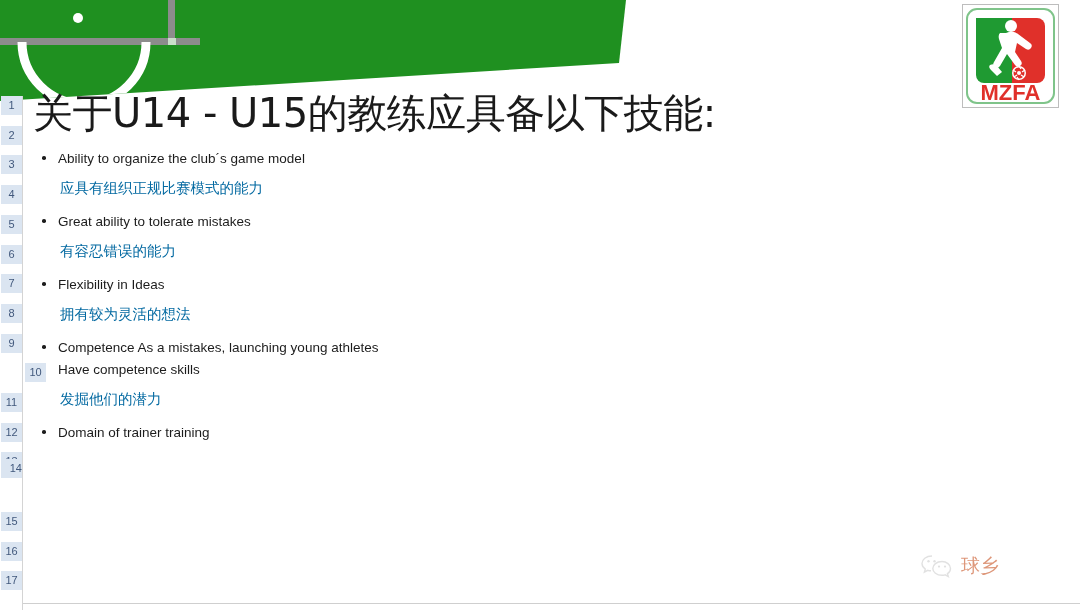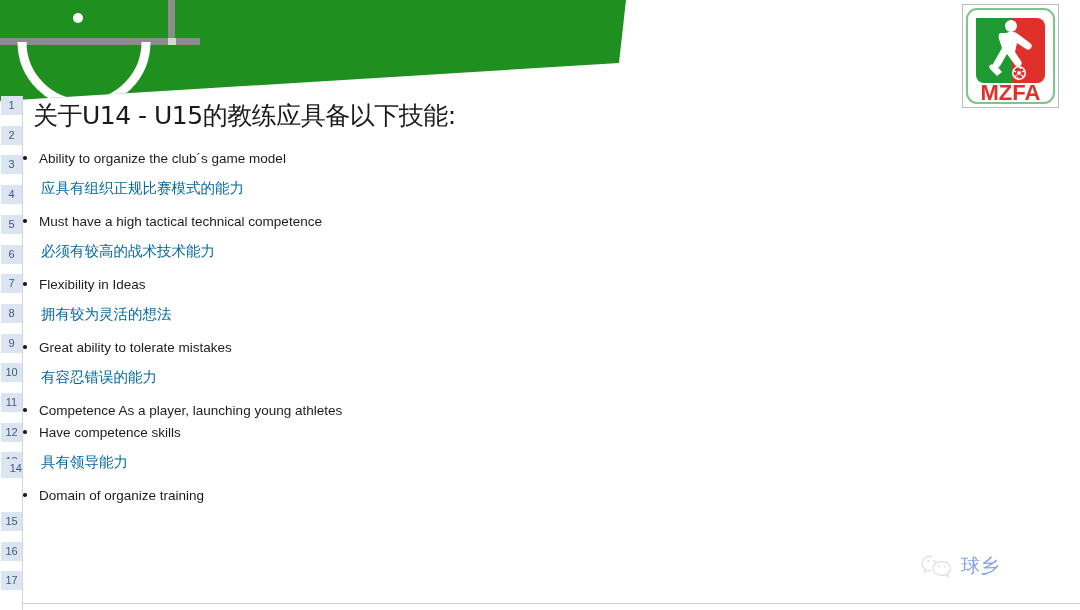--- a/index.html
+++ b/index.html
@@ -52,35 +52,35 @@
     position:absolute;
     left:22px; top:96px;
     width:1px; height:514px;
     background:#d4d4d4;
     z-index:5;
   }
 
   
   #slide-title {
     position:absolute;
-    left:33px; top:99px;
+    left:33px; top:86px;
     width:760px;
     font-family:"DejaVu Sans","Liberation Sans",sans-serif;
-    font-size:25px;
+    font-size:40px;
     font-weight:400;
     letter-spacing:-0.5px;
     color:#1a1a1a;
     white-space:nowrap;
     z-index:4;
   }
 
   
   #bullets {
     position:absolute;
-    left:20px; top:148px;
+    left:39px; top:148px;
     width:900px;
     z-index:4;
   }
   .bullet-group { position:relative; }
   .bullet-en {
     position:relative;
     padding-left:19px;
     font-family:"Liberation Sans","DejaVu Sans",sans-serif;
     font-size:13.5px;
     color:#1c1c1c;
@@ -121,21 +121,21 @@
     width:140px; height:36px;
     display:flex;
     align-items:center;
     gap:7px;
     opacity:0.55;
     z-index:7;
   }
   #watermark .wm-text {
     font-family:"DejaVu Serif","Liberation Serif",serif;
     font-size:19px;
-    color:#1d4ed8;
+    color:#c2410c;
   }
 
   
   #bottom-rule {
     position:absolute;
     left:23px; top:603px;
     width:1057px; height:1px;
     background:#cfcfcf;
     z-index:9;
   }
@@ -171,58 +171,54 @@
   <div id="row-gutter">
       <div class="rowcell" style="top: 0px;">1</div>
       <div class="rowcell" style="top: 29.7px;">2</div>
       <div class="rowcell" style="top: 59.4px;">3</div>
       <div class="rowcell" style="top: 89.1px;">4</div>
       <div class="rowcell" style="top: 118.8px;">5</div>
       <div class="rowcell" style="top: 148.5px;">6</div>
       <div class="rowcell" style="top: 178.2px;">7</div>
       <div class="rowcell" style="top: 207.9px;">8</div>
       <div class="rowcell" style="top: 237.6px;">9</div>
-      <div class="rowcell" style="top: 267.3px;">10</div>
+      <div class="rowcell" style="top: 267.3px; margin-left: 24px;">10</div>
       <div class="rowcell" style="top: 297px;">11</div>
       <div class="rowcell" style="top: 326.7px;">12</div>
       <div class="rowcell" style="top: 356.4px;">13</div>
       <div class="rowcell" style="top: 363px; text-align: right;">14</div>
       <div class="rowcell" style="top: 415.8px;">15</div>
       <div class="rowcell" style="top: 445.5px;">16</div>
       <div class="rowcell" style="top: 475.2px;">17</div>
     </div>
 
   <div id="slide-title">关于U14 - U15的教练应具备以下技能:</div>
 
   <div id="bullets">
       <div class="bullet-group">
         <div class="bullet-en"><span class="dot"></span><span>Ability to organize the club´s game model</span></div>
         <div class="bullet-cn">应具有组织正规比赛模式的能力</div>
       </div>
       <div class="bullet-group">
-        <div class="bullet-en"><span class="dot"></span><span>Must have a high tactical technical competence</span></div>
-        <div class="bullet-cn">必须有较高的战术技术能力</div>
+        <div class="bullet-en"><span class="dot"></span><span>Great ability to tolerate mistakes</span></div>
+        <div class="bullet-cn">有容忍错误的能力</div>
       </div>
       <div class="bullet-group">
         <div class="bullet-en"><span class="dot"></span><span>Flexibility in Ideas</span></div>
         <div class="bullet-cn">拥有较为灵活的想法</div>
       </div>
       <div class="bullet-group">
-        <div class="bullet-en"><span class="dot"></span><span>Great ability to tolerate mistakes</span></div>
-        <div class="bullet-cn">有容忍错误的能力</div>
-      </div>
-      <div class="bullet-group">
-        <div class="bullet-en"><span class="dot"></span><span>Competence As a player, launching young athletes</span></div>
+        <div class="bullet-en"><span class="dot"></span><span>Competence As a mistakes, launching young athletes</span></div>
       </div>
       <div class="bullet-group">
         <div class="bullet-en"><span class="dot"></span><span>Have competence  skills</span></div>
-        <div class="bullet-cn">具有领导能力</div>
-      </div>
-      <div class="bullet-group">
-        <div class="bullet-en"><span class="dot"></span><span>Domain of organize training</span></div>
+        <div class="bullet-cn">发掘他们的潜力</div>
+      </div>
+      <div class="bullet-group">
+        <div class="bullet-en"><span class="dot"></span><span>Domain of trainer training</span></div>
       </div>
     </div>
 
   <div id="logo">
     <svg width="97" height="104" viewBox="0 0 97 104" xmlns="http://www.w3.org/2000/svg">
       <rect x="0.5" y="0.5" width="96" height="103" fill="#ffffff" stroke="#bdbdbd" stroke-width="1"></rect>
 
       <rect x="5" y="5" width="87" height="94" rx="10" ry="10" fill="#ffffff" stroke="#7fc48a" stroke-width="2"></rect>
 
       <g>

